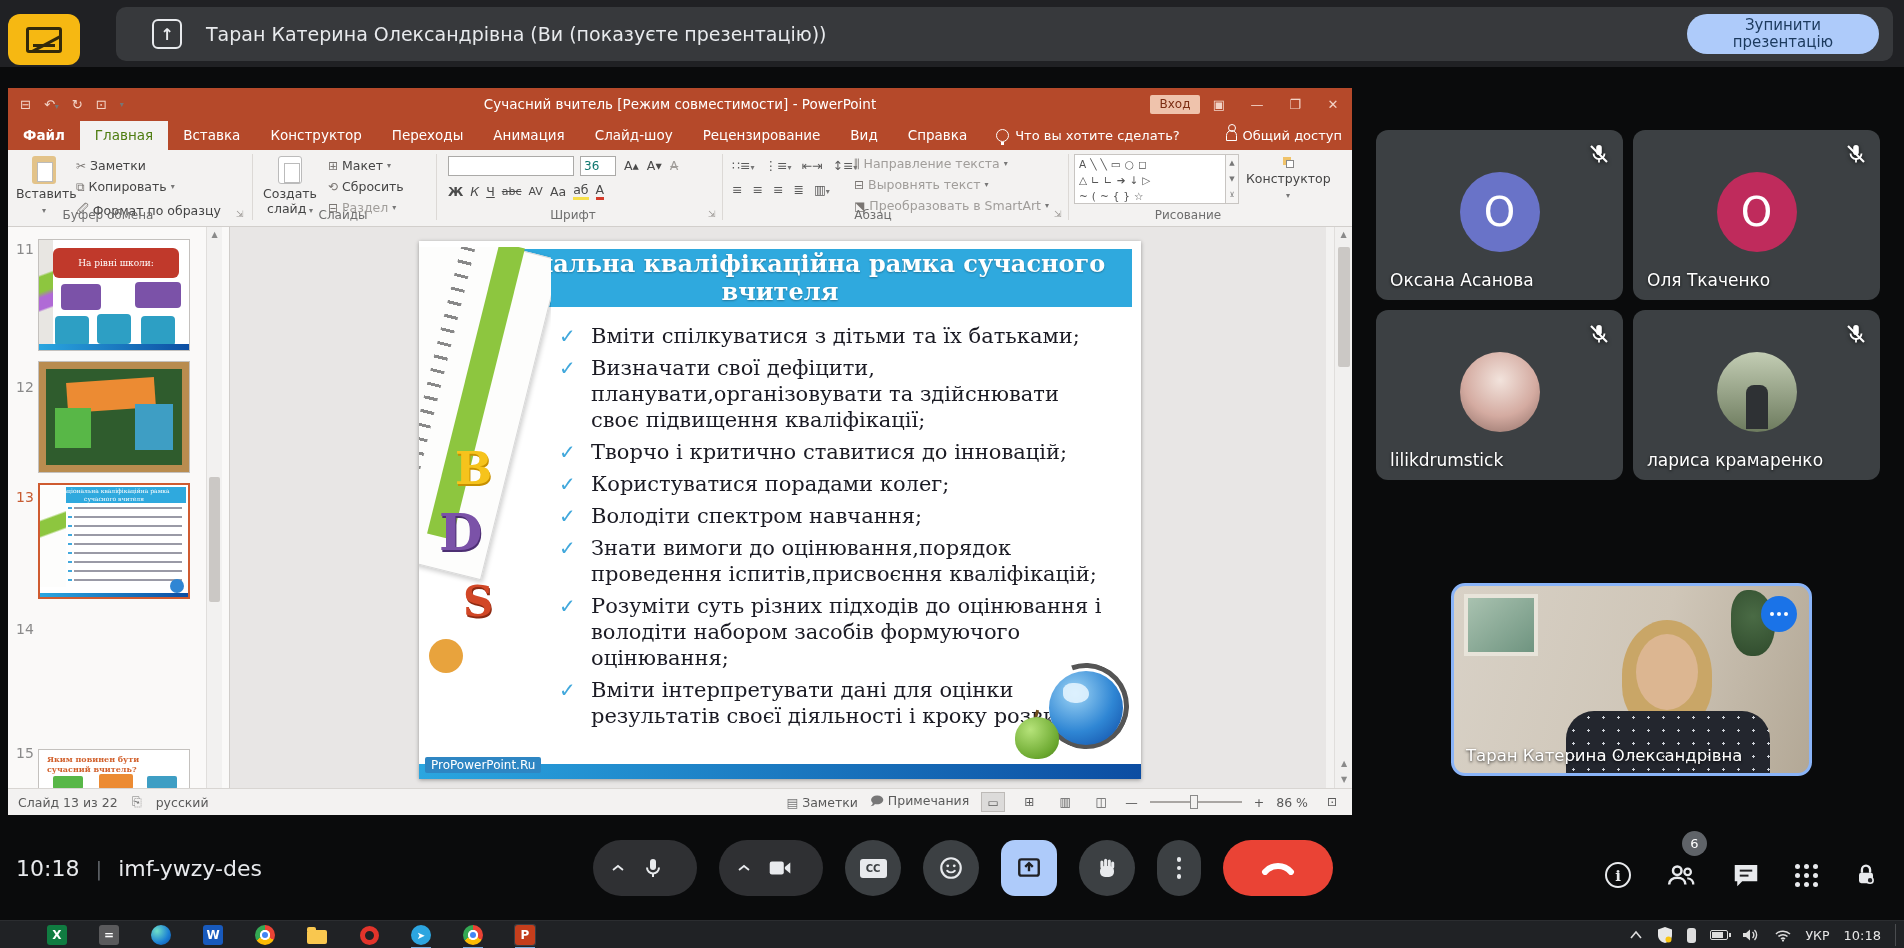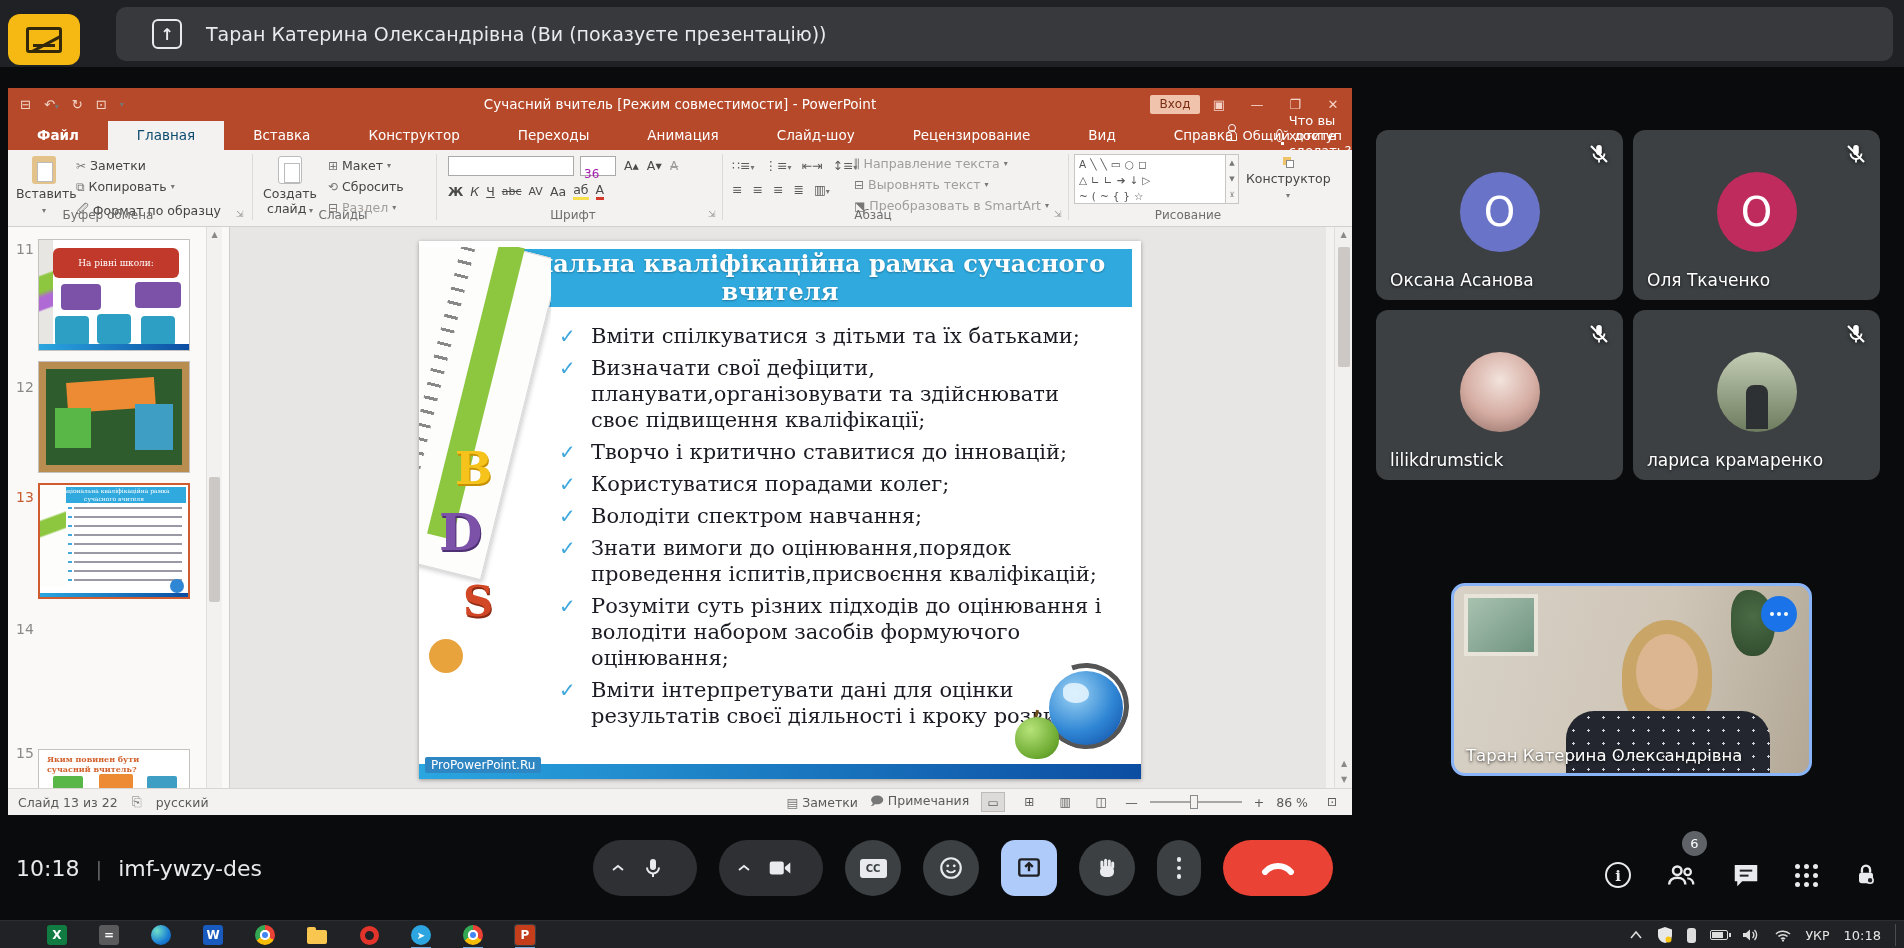--- a/index.html
+++ b/index.html
@@ -22,42 +22,42 @@
 
   
   #ppt { position:absolute; left:8px; top:21px; width:1344px; height:727px; background:#f3f2f1; font-family:"DejaVu Sans",sans-serif; }
   #ppt-titlebar { position:absolute; left:0; top:0; width:1344px; height:33px; background:#b5492a; color:#fff; }
   .qat { position:absolute; left:12px; top:0; height:33px; display:flex; align-items:center; gap:13px; color:#f3d3c6; font-size:13px; }
   #ppt-title { position:absolute; left:0; top:0; width:1344px; height:33px; line-height:33px; text-align:center; font-size:13.5px; color:#fff; }
   #signin { position:absolute; left:1142px; top:7px; width:50px; height:19px; background:#efc3ac; color:#8030140; color:#7c2d12; font-size:12px; text-align:center; line-height:19px; border-radius:2px; }
   .winctl { position:absolute; top:0; height:33px; line-height:33px; width:30px; text-align:center; color:#f3d3c6; font-size:13px; }
 
   #ppt-tabs { position:absolute; left:0; top:33px; width:1344px; height:29px; background:#b5492a; display:flex; align-items:stretch; }
-  .tab { padding:0 29px; line-height:29px; font-size:13.5px; color:#fff; white-space:nowrap; }
+  .tab { padding:0 15px; line-height:29px; font-size:13.5px; color:#fff; white-space:nowrap; }
   .tab.file { font-weight:bold; }
-  .tab.active { background:#f3f2f1; color:#0c4a6e; }
+  .tab.active { background:#f3f2f1; color:#4d7c0f; }
   #tellme { display:flex; align-items:center; gap:6px; color:#fff; font-size:13px; margin-left:14px; }
   .bulb { width:13px; height:13px; border:1.5px solid #fff; border-radius:50%; position:relative; }
   .bulb:after { content:""; position:absolute; left:4px; top:12px; width:3px; height:3px; background:#fff; }
   #share { position:absolute; right:10px; top:0; height:29px; display:flex; align-items:center; gap:6px; color:#fff; font-size:13px; }
   .person-ic { width:11px; height:11px; border:1.5px solid #fff; border-radius:50% 50% 0 0; position:relative; }
   .person-ic:before { content:""; position:absolute; left:1px; top:-7px; width:6px; height:6px; border:1.5px solid #fff; border-radius:50%; }
 
   #ribbon { position:absolute; left:0; top:62px; width:1344px; height:77px; background:#f3f2f1; border-bottom:1px solid #d2cfcc; font-size:12.5px; color:#444; }
   .gsep { position:absolute; top:4px; height:66px; width:1px; background:#dcd9d6; }
   .glab { position:absolute; top:58px; font-size:12px; color:#6e6e6e; text-align:center; }
   .launch { position:absolute; top:59px; font-size:9px; color:#9a9794; }
   .ri { position:absolute; display:flex; align-items:center; gap:4px; white-space:nowrap; }
   .ric { font-size:12px; color:#7a7673; }
   .grey { color:#a09d9a; }
   .dd { font-size:8px; color:#777; }
   .bigbtn { position:absolute; text-align:center; font-size:12.5px; color:#444; }
   .clip { width:24px; height:28px; background:#e3c389; border-radius:3px; margin:0 auto 2px; position:relative; }
   .clip:after { content:""; position:absolute; left:5px; top:6px; width:14px; height:18px; background:#fff; border:1px solid #bbb; }
-  .inputbox { position:absolute; height:20px; background:#fff; border:1px solid #abaaa8; font-size:12px; color:#a21caf; line-height:18px; padding:8px 3px; }
+  .inputbox { position:absolute; height:20px; background:#fff; border:1px solid #abaaa8; font-size:12px; color:#0f766e; line-height:18px; padding:0 3px; }
   .fbtn { display:inline-block; margin-right:7px; color:#4a4a4a; }
   .shapes { position:absolute; left:838px; top:4px; width:152px; height:50px; background:#fff; border:1px solid #c8c5c2; font-size:10.5px; color:#555; line-height:16px; padding:1px 4px; letter-spacing:4px; overflow:hidden; }
   .shsc { position:absolute; left:990px; top:4px; width:13px; height:50px; border:1px solid #c8c5c2; border-left:none; background:#f6f5f4; font-size:7px; color:#777; text-align:center; line-height:16px; }
   .arr-ic { width:11px; height:11px; position:relative; display:inline-block; }
   .arr-ic i { position:absolute; width:8px; height:8px; background:#f0c36a; left:0; top:0; }
   .arr-ic b { position:absolute; width:8px; height:8px; background:#fff; border:1px solid #888; right:0; bottom:0; }
 
   
   #thumbs { position:absolute; left:0; top:139px; width:222px; height:561px; background:#faf9f8; border-right:1px solid #d0cdca; overflow:hidden; }
   .tnum { position:absolute; left:8px; font-size:14px; color:#8a8a8a; }
@@ -181,20 +181,24 @@
   <div id="topbar">
     <div id="appicon">
         <span class="glyph">
           <i></i>
           <b></b>
         </span>
       </div>
     <div id="banner">
       <span id="present-ic">↑</span>
       <span id="banner-label">Таран Катерина Олександрівна (Ви (показуєте презентацію))</span>
+      <button id="stopbtn">
+        <span>Зупинити</span><br>
+        <span>презентацію</span>
+      </button>
     </div>
   </div>
 
   <div id="main">
 
     <div id="ppt">
       <div id="ppt-titlebar">
         <div id="ppt-title">Сучасний вчитель [Режим совместимости] - PowerPoint</div>
         <div class="qat">
           <span>⊟</span>

